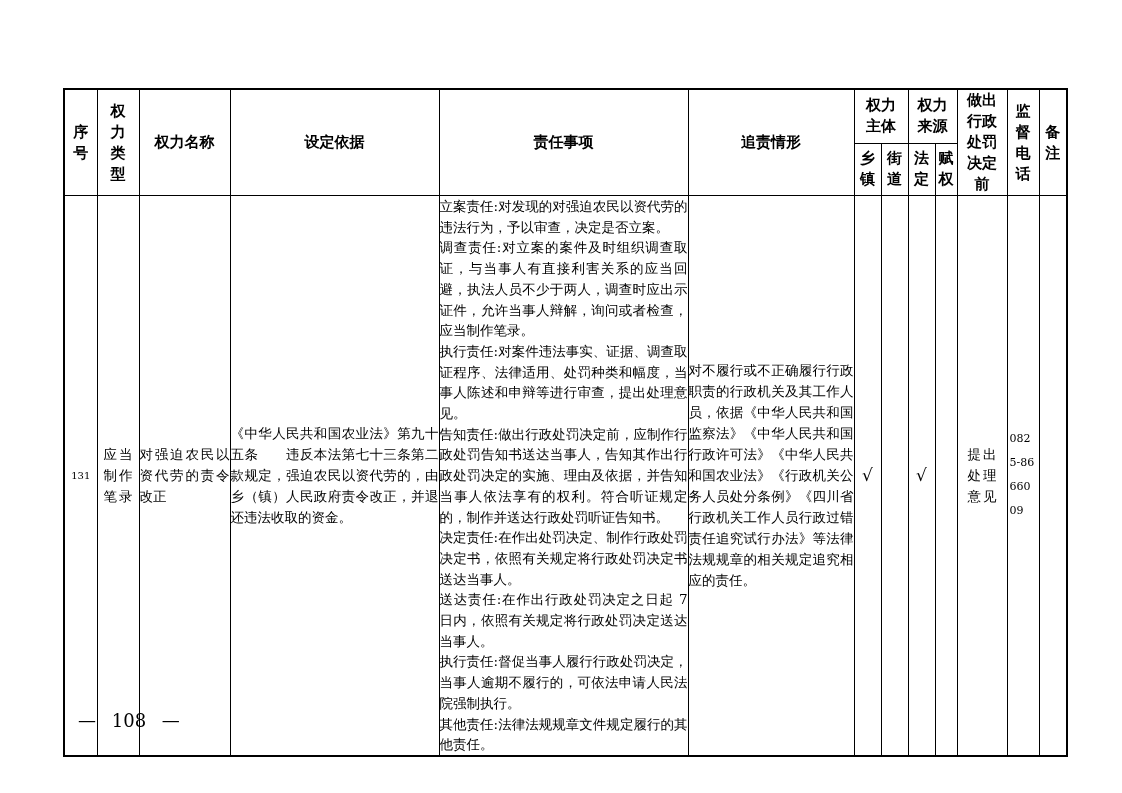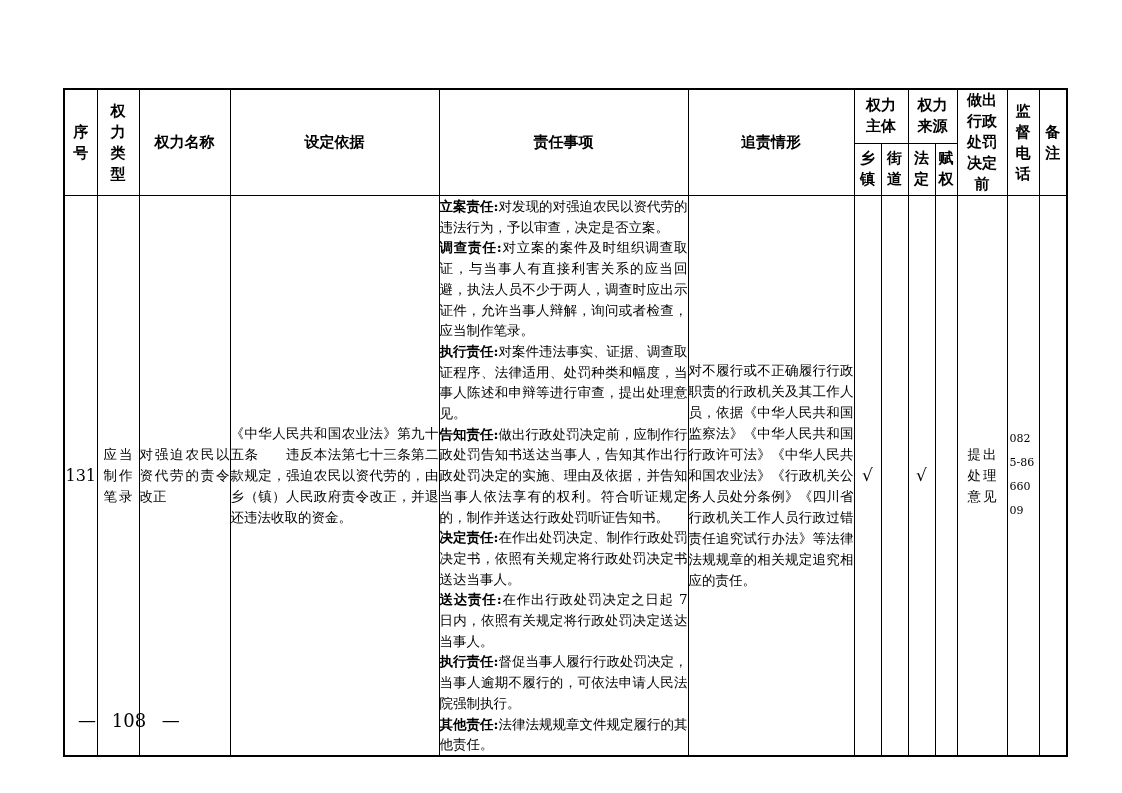--- a/index.html
+++ b/index.html
@@ -33,33 +33,33 @@
     text-align: center;
     vertical-align: middle;
   }
   tr.h1 { height: 45px; }
   tr.h2 { height: 42px; }
   tr.data-row { height: 518px; }
   .vw1 { display: inline-block; width: 1.15em; }
   .vw2 { display: inline-block; width: 2.2em; }
   td { font-size: 13.5px; line-height: 21px; vertical-align: middle; }
   .c { text-align: center; }
-  .serial-cell { font-size: 16px; font-family: "DejaVu Serif", "Liberation Serif", serif; text-align: center; }
+  .serial-cell { font-size: 10px; font-family: "DejaVu Serif", "Liberation Serif", serif; text-align: center; }
   .wrap2 { display: inline-block; width: 2.15em; text-align: justify; text-align-last: justify; }
   .basis-cell, .accountability-cell {
     text-align: justify;
     padding: 0 9px;
   }
   .duties-cell {
     vertical-align: top;
     text-align: justify;
     padding: 5px 7px 0 7px;
   }
   .duty { margin: 0 0 0 0; line-height: 20.7px; }
-  .duty b { font-weight: bold; }
+  .duty b { font-weight: normal; }
   .check-cell {
     text-align: center;
     font-size: 17px;
     font-family: "DejaVu Sans", "Liberation Sans", sans-serif;
   }
   .dept-cell { text-align: center; }
   .phone-cell { text-align: center; }
   .phone-wrap {
     display: inline-block;
     width: 27px;

